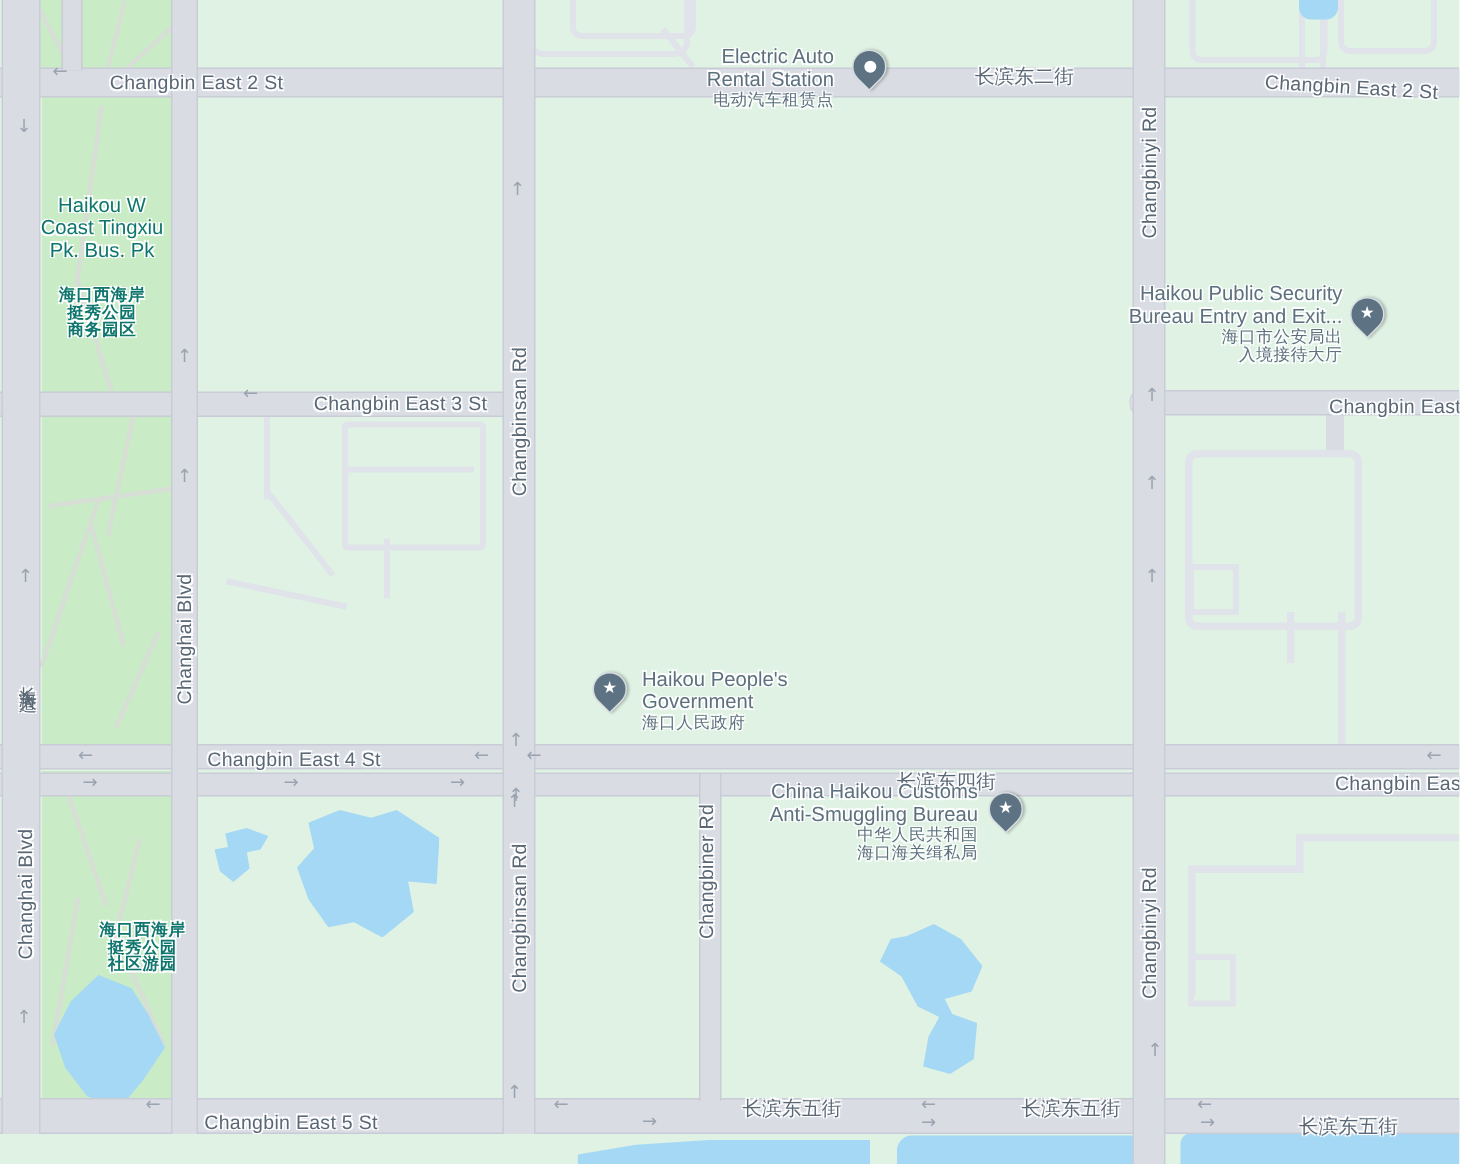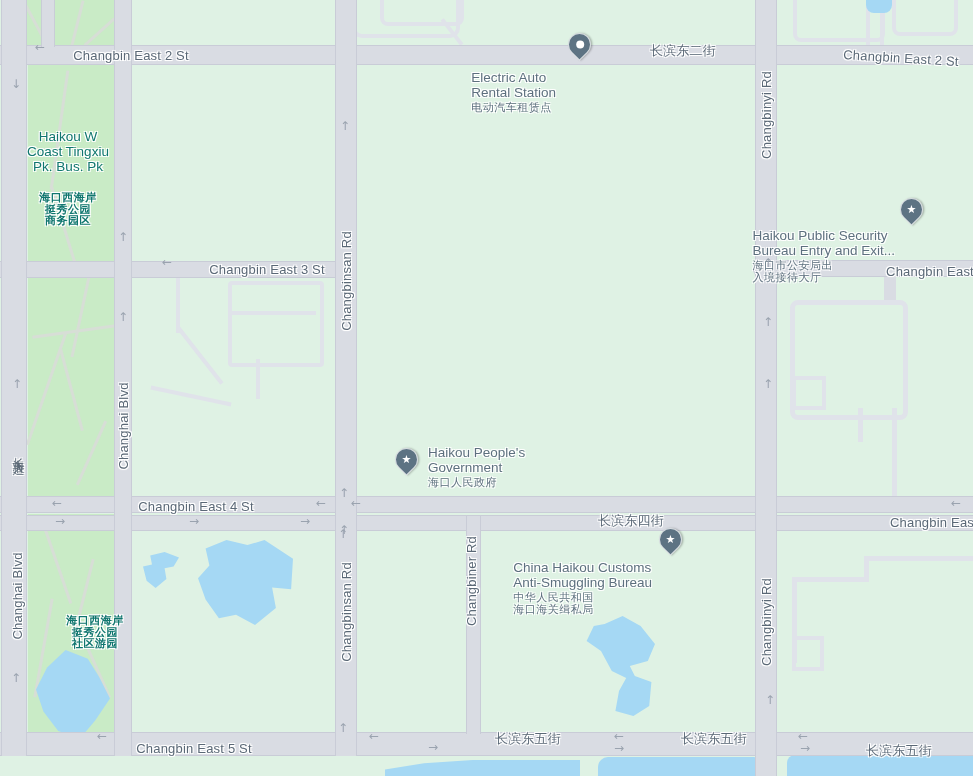--- a/index.html
+++ b/index.html
@@ -26,21 +26,21 @@
       text-shadow:-1px -1px 0 #fff,1px -1px 0 #fff,-1px 1px 0 #fff,1px 1px 0 #fff;}
   .ml{white-space:pre-line;}
   .parklabel{position:absolute;text-align:center;color:#0f766e;
       text-shadow:-1px -1px 0 #fff,1px -1px 0 #fff,-1px 1px 0 #fff,1px 1px 0 #fff;}
   .parklabel .en{font-size:13.5px;line-height:15px;}
   .parklabel .cn{font-size:11px;line-height:11.5px;margin-top:18px;letter-spacing:.5px;font-weight:bold;}
   .poi{position:absolute;color:#5d707e;
       text-shadow:-1px -1px 0 #fff,1px -1px 0 #fff,-1px 1px 0 #fff,1px 1px 0 #fff;}
   .poi .en{font-size:13.5px;line-height:14.5px;}
   .poi .cn{font-size:11px;line-height:12px;margin-top:1px;letter-spacing:.5px;}
-  .tr{margin-top:40px;}
+  .tr{text-align:right;}
   
   .pin{position:absolute;width:21px;height:21px;background:#5d7383;
        border-radius:50% 50% 50% 0;transform:rotate(-45deg);
        border:1px solid rgba(255,255,255,.75);box-shadow:1px 1px 2px rgba(0,0,0,.25);cursor:pointer;}
   .pin-ic{position:absolute;left:0;top:0;width:21px;height:21px;display:flex;align-items:center;justify-content:center;
        transform:rotate(45deg);color:#fff;font-size:11px;line-height:1;}
   .pin-hole{position:absolute;left:7px;top:7px;width:8px;height:8px;background:#fff;border-radius:50%;transform:rotate(45deg);}
   .arrow{position:absolute;transform:translate(-50%,-50%);font-size:12px;color:#9aa3af;
        font-family:"DejaVu Sans",sans-serif;}
 </style>

